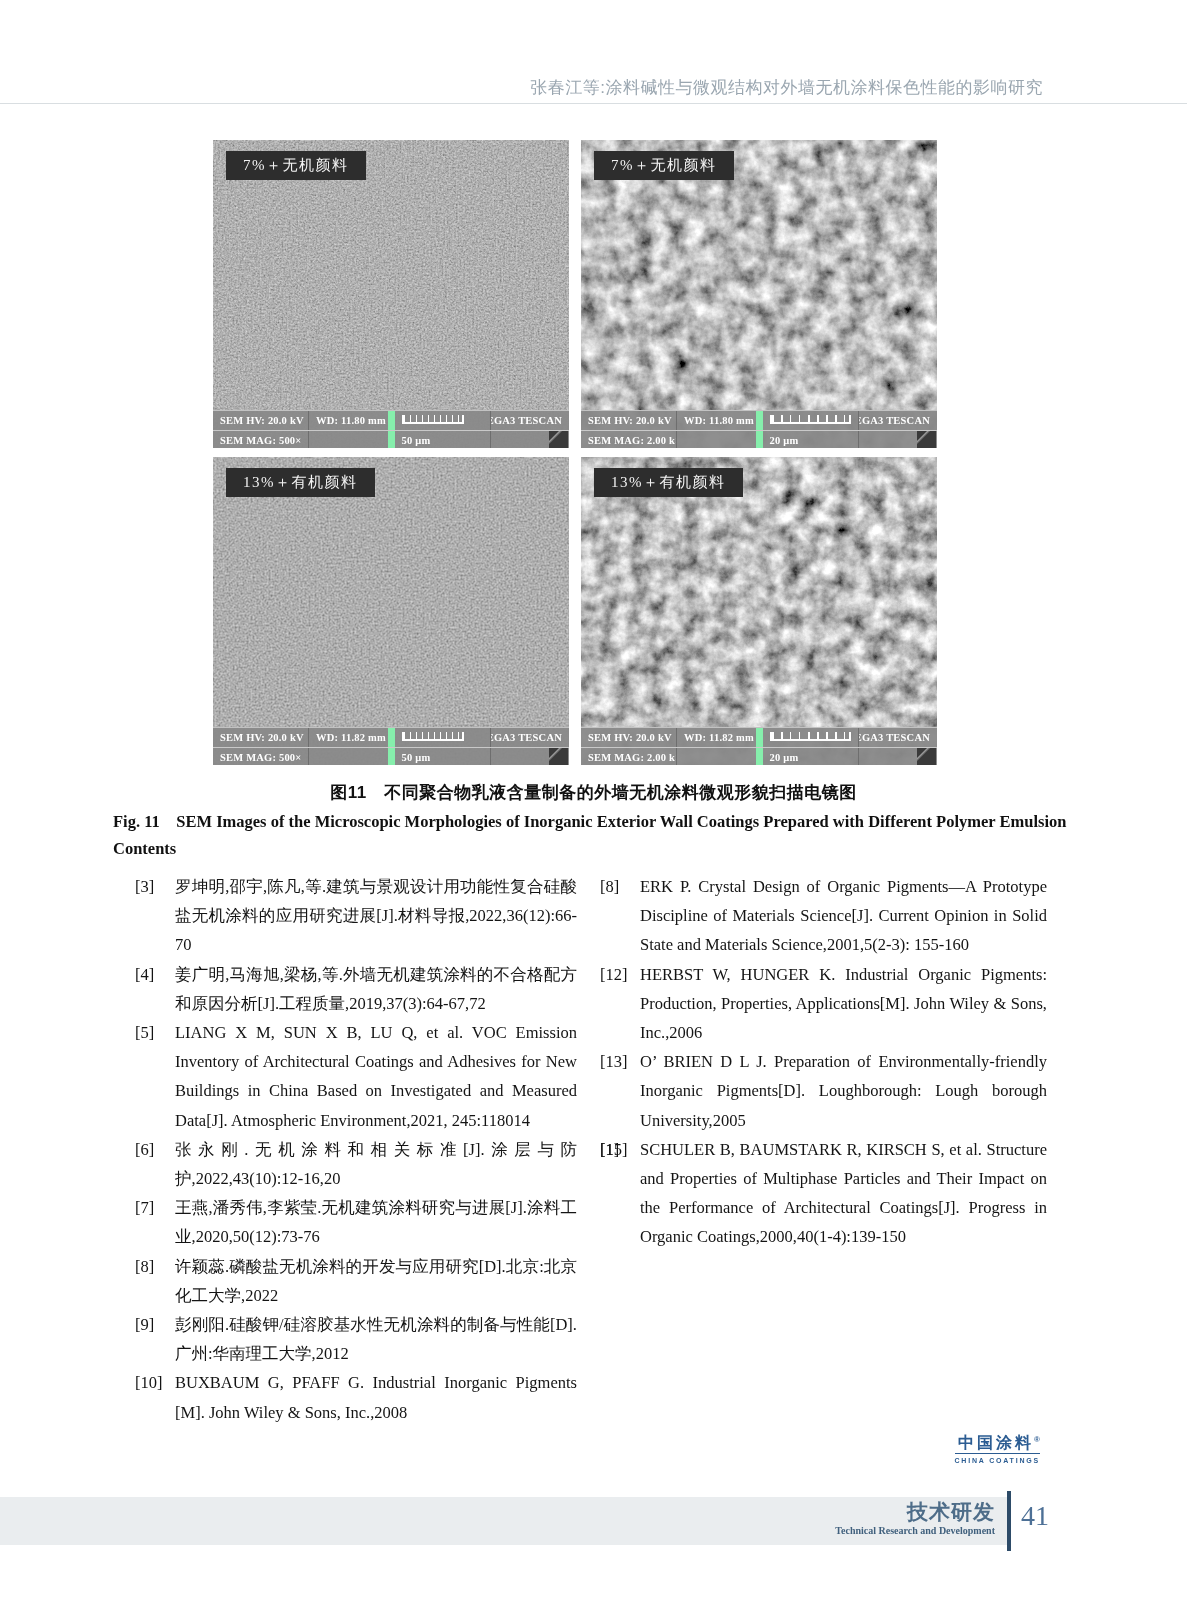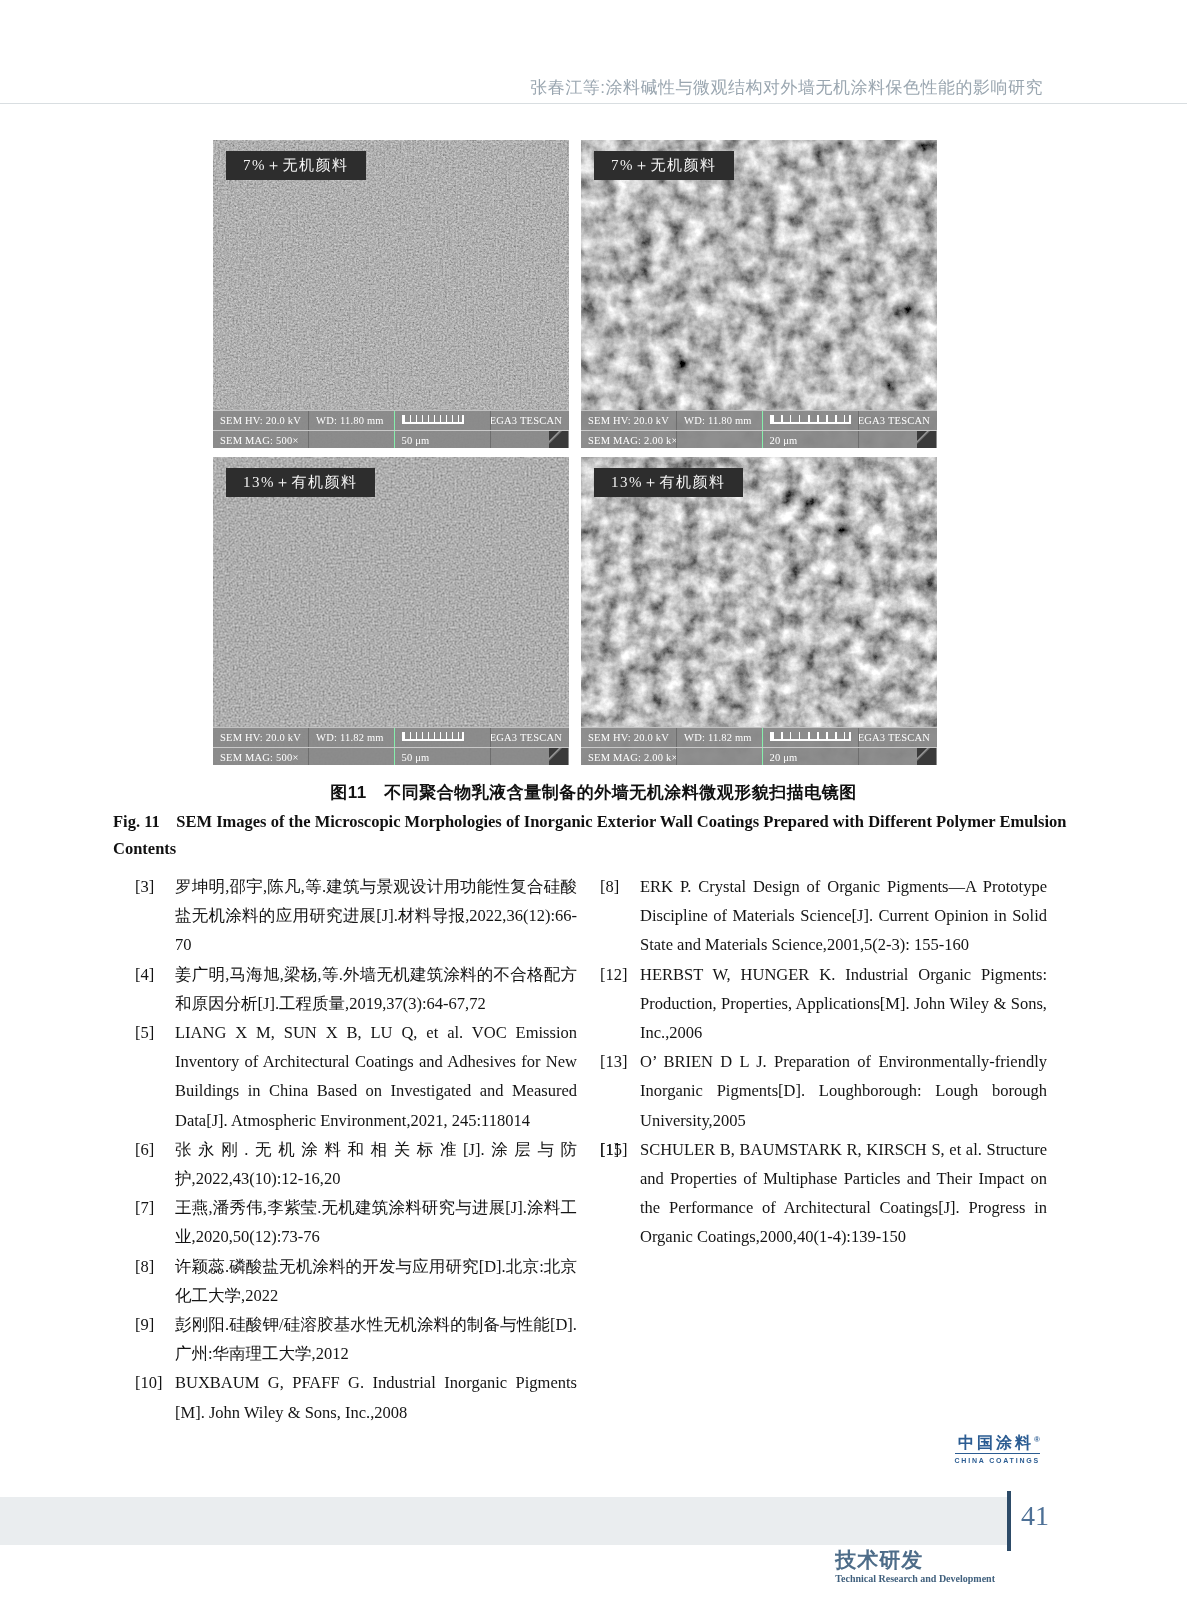--- a/index.html
+++ b/index.html
@@ -18,27 +18,27 @@
   .sem-grid { position:absolute; left:213px; top:140px; width:724px;
     display:grid; grid-template-columns:356px 356px; grid-template-rows:308px 308px;
     column-gap:12px; row-gap:9px; }
   .sem-panel { position:relative; overflow:hidden; background:#4a4a4a; }
   .sem-panel svg.noise { position:absolute; inset:0; width:100%; height:100%; display:block; }
   .sem-label { position:absolute; top:11px; left:13px; background:#2d2d2d;
     color:#f3f3f3; font-size:15px; letter-spacing:1.5px; padding:5px 17px 6px 17px;
     line-height:18px;text-align:right; }
   .infobar { position:absolute; left:0; right:0; bottom:0; height:38px;
     background:rgba(137,137,137,.95); border-top:1px solid #c2c2c2;
-    color:#ffffff; font-size:10.5px; font-weight:normal; letter-spacing:.2px; }
+    color:#ffffff; font-size:10.5px; font-weight:bold; letter-spacing:.2px; }
   .ib-row { display:flex; height:19px; align-items:center; }
   .ib-row + .ib-row { border-top:1px solid #c9c9c9; }
   .ib-cell { display:flex; align-items:center; height:100%; padding:0 7px;
     white-space:nowrap; overflow:hidden; }
   .ib-cell.c1 { width:27%; border-right:1px solid #6e6e6e; }
-  .ib-cell.c2 { width:24%; border-right:1px solid #86efac; }
+  .ib-cell.c2 { width:24%; border-right:7px solid #86efac; }
   .ib-cell.c3 { width:27%; border-right:1px solid #6e6e6e; }
   .ib-cell.c4 { width:22%; justify-content:flex-end; position:relative; }
   .ruler { display:inline-block; height:9px; margin-top:-2px;
     border-left:2px solid #fff; border-right:2px solid #fff; border-bottom:2px solid #fff;
     background:repeating-linear-gradient(90deg,#ffffff 0 1.5px,transparent 1.5px 6px); }
   .sem-panel.fine .ruler { width:62px; }
   .sem-panel.coarse .ruler { width:100px;
     background:repeating-linear-gradient(90deg,#ffffff 0 1.5px,transparent 1.5px 9px); }
   .tescan-mark { position:absolute; right:1px; bottom:1px; width:19px; height:30px;
     background:linear-gradient(135deg,#3a3a3a 46%,#a9a9a9 48%,#3a3a3a 55%),#333; }
@@ -63,21 +63,21 @@
   .cc-logo { position:absolute; right:147px; top:1431px; text-align:right;
     color:#2b5c92; font-family:"Liberation Sans","DejaVu Sans",sans-serif; }
   .cc-logo .cn { font-size:16px; font-weight:bold; letter-spacing:3px; line-height:18px; }
   .cc-logo .cn sup { font-size:8px; letter-spacing:0; }
   .cc-logo .en { font-size:7px; font-weight:bold; letter-spacing:1.8px; line-height:9px;
     border-top:1px solid #2b5c92; padding-top:2px; margin-top:1px; }
 
   
   .footer-band { position:absolute; left:0; top:1497px; width:1007px; height:48px;
     background:#eaedef; }
-  .footer-text { position:absolute; right:12px; top:3px; text-align:left;margin-top:48px; }
+  .footer-text { position:absolute; right:12px; top:3px; text-align:right; }
   .footer-cn { font-family:"Liberation Sans","DejaVu Sans",sans-serif; font-weight:bold;
     font-size:21px; line-height:24px; color:#4e6d89; letter-spacing:1px; }
   .footer-en { font-size:10px; line-height:14px; color:#40607d; font-weight:bold; }
   .footer-bar { position:absolute; left:1007px; top:1491px; width:4px; height:60px;
     background:#2d4b68; }
   .page-number { position:absolute; left:1021px; top:1500px; font-size:28px;
     color:#4d7096; }
 </style>
 </head>
 <body>

